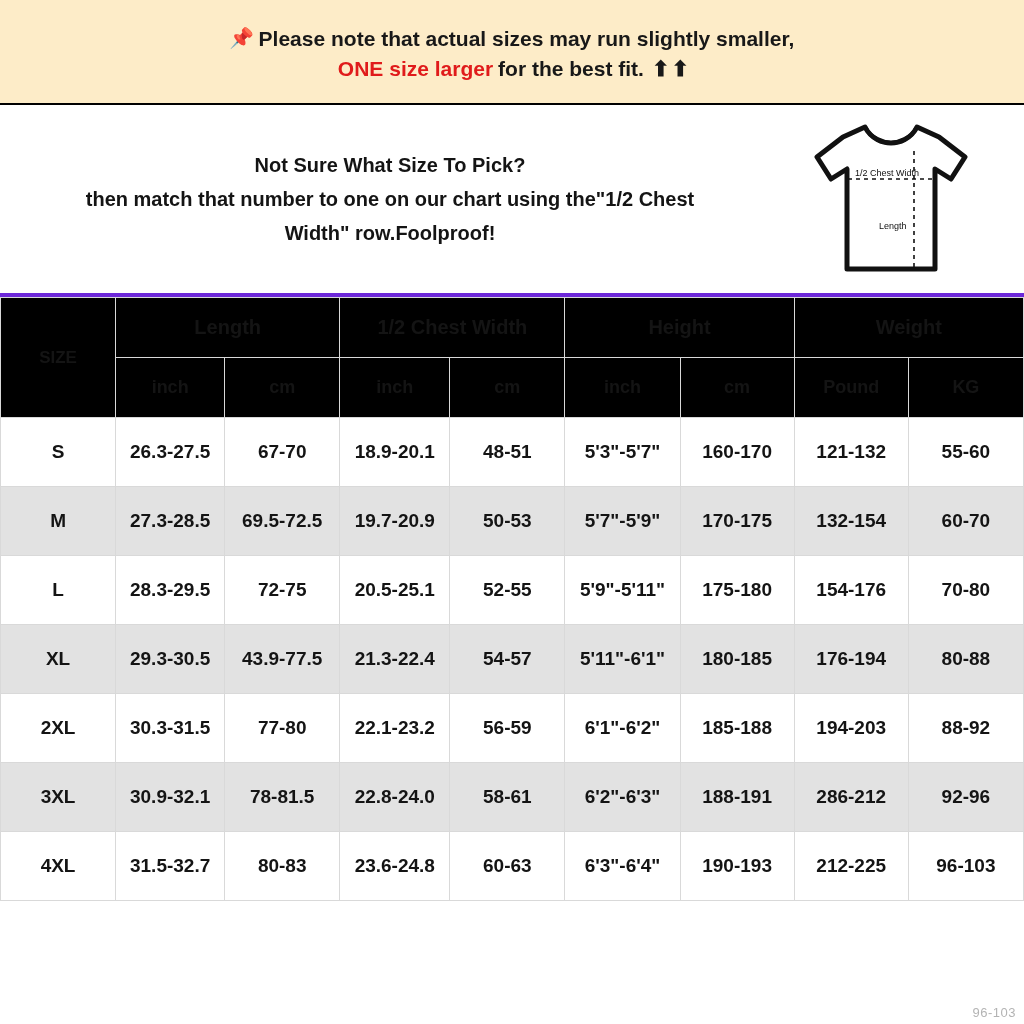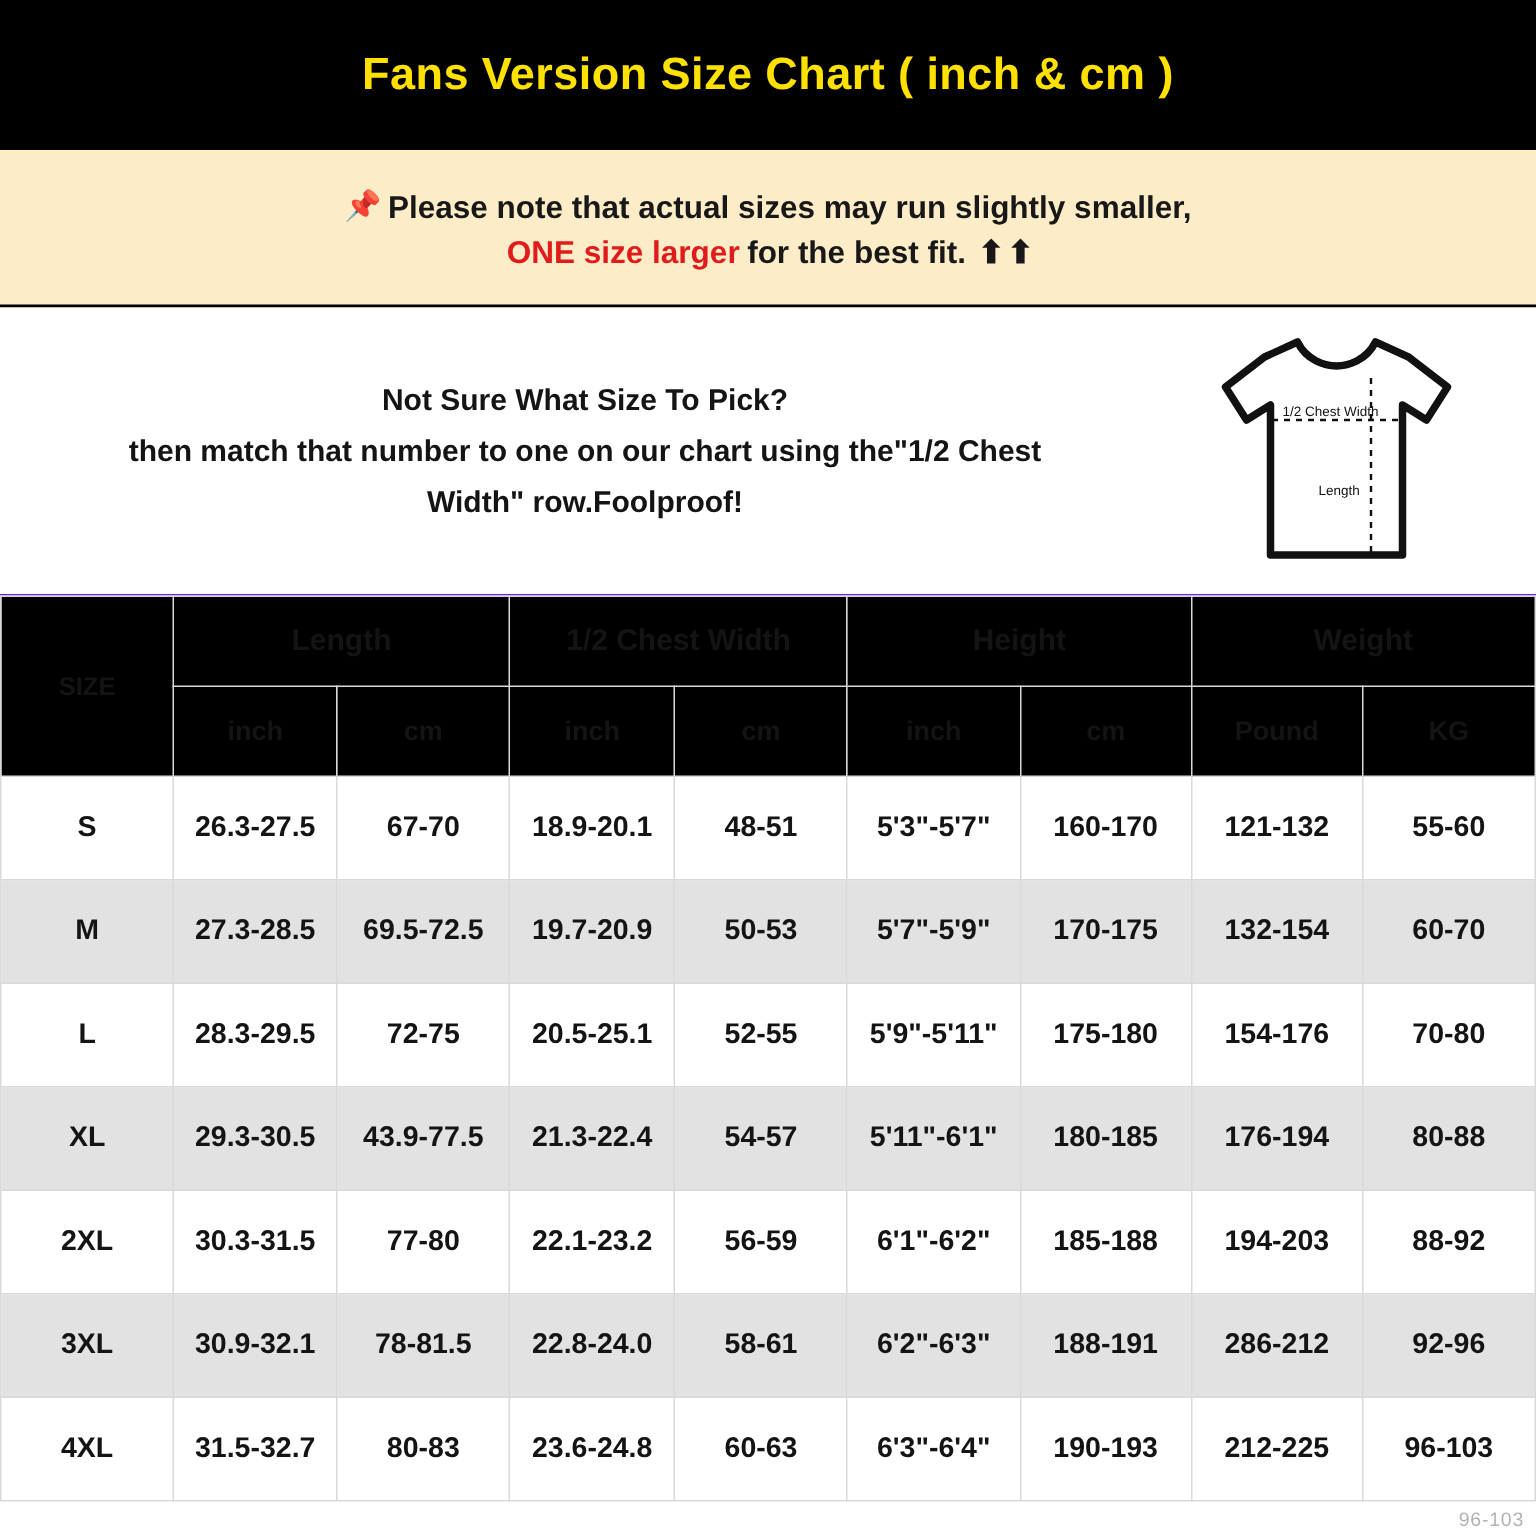--- a/index.html
+++ b/index.html
@@ -80,21 +80,21 @@
     margin-left: 8px;
     letter-spacing: 2px;
   }
 
   
   .help-band {
     height: 192px;
     box-sizing: border-box;
     display: flex;
     align-items: center;
-    border-bottom: 1px solid #6d28d9;
+    border-bottom: 4px solid #6d28d9;
     background: #ffffff;
     padding: 0 8px;
   }
   .help-text {
     flex: 1 1 auto;
     text-align: center;
     padding-left: 6px;
   }
   .help-text .hl {
     font-size: 20px;
@@ -180,23 +180,20 @@
     opacity: 0.75;
     letter-spacing: 0.5px;
     pointer-events: none;
   }
 </style>
 </head>
 <body>
 
 <div class="page">
 
-  <div class="title-bar">
-    <div class="title-text">Fans Version Size Chart ( inch &amp; cm )</div>
-  </div>
 
   <div class="note-band">
     <div class="note-line">
       <span class="pin-icon">📌</span>
       <span>Please note that actual sizes may run slightly smaller,</span>
     </div>
     <div class="note-line">
       <span class="red-strong">ONE size larger</span>
       <span>for the best fit.</span>
       <span class="arrows">⬆⬆</span>

